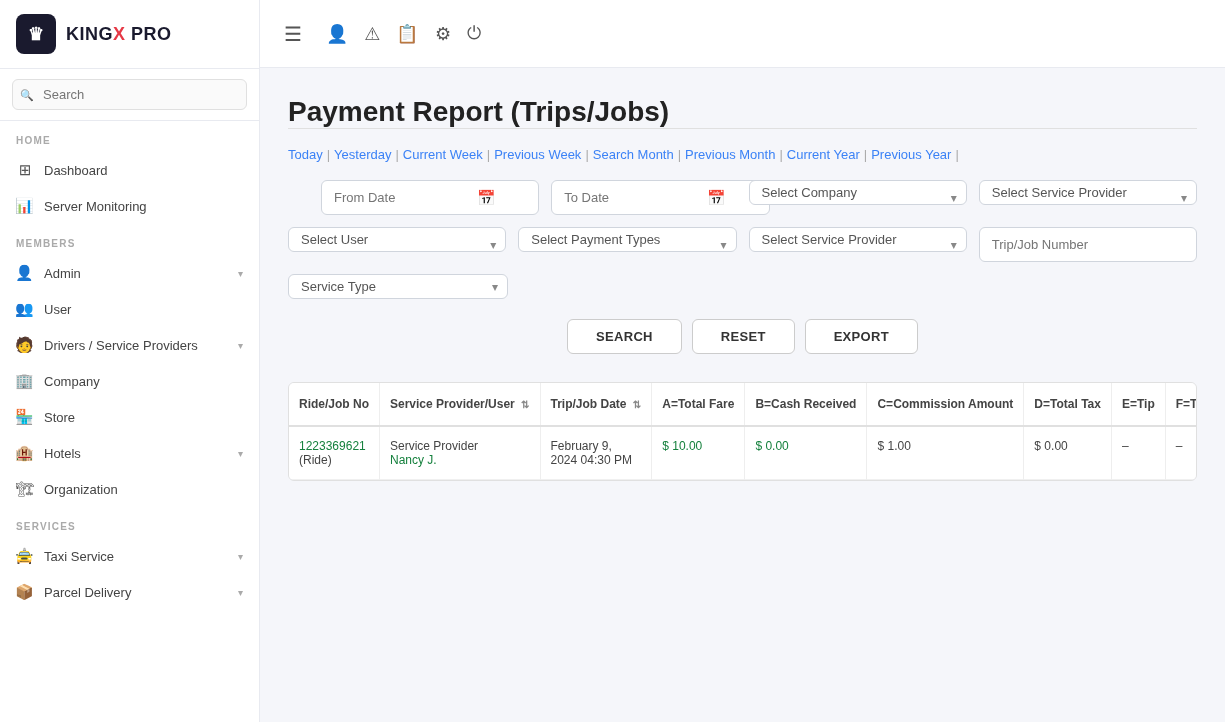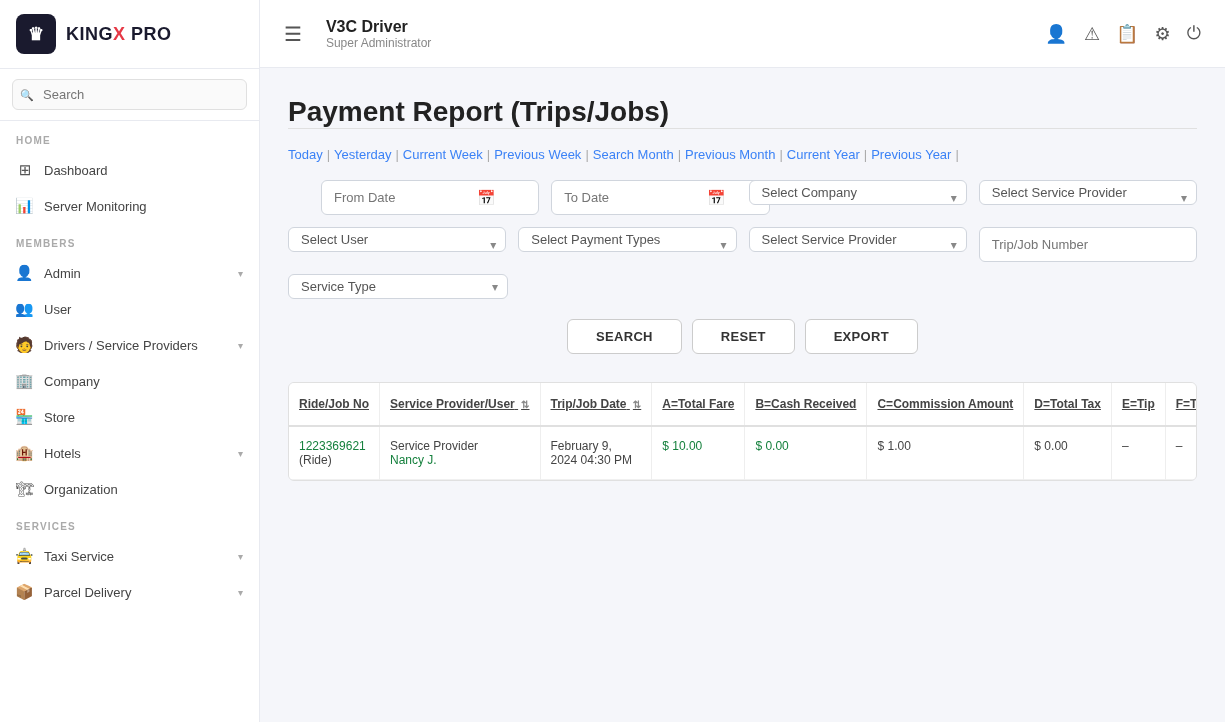--- a/index.html
+++ b/index.html
@@ -53,21 +53,21 @@
     .text-input input { width: 100%; padding: 9px 12px; border: 1px solid #d0d5dd; border-radius: 6px; font-size: 13px; color: #555; background: #fff; outline: none; }
 
     
     .action-row { display: flex; gap: 10px; margin-top: 20px; margin-bottom: 28px; justify-content: center; }
     .btn { padding: 9px 28px; border-radius: 6px; border: 1px solid #ccc; background: #fff; font-size: 13px; font-weight: 600; cursor: pointer; letter-spacing: 0.3px; color: #333; }
 
     
     .table-wrap { overflow-x: auto; border: 1px solid #e0e0e0; border-radius: 6px; background: #fff; }
     table { width: 100%; border-collapse: collapse; font-size: 12px; }
     thead tr { background: #fff; border-bottom: 2px solid #e0e0e0; }
-    thead th { padding: 14px 10px; text-align: left; color: #444; font-weight: 600; font-size: 12px; white-space: nowrap; border-right: 1px solid #eee; text-decoration: underline; }
+    thead th { padding: 14px 10px; text-align: left; color: #444; font-weight: 600; font-size: 12px; white-space: nowrap; border-right: 1px solid #eee; }
     thead th:last-child { border-right: none; }
     tbody tr { border-bottom: 1px solid #f0f0f0; }
     tbody td { padding: 12px 10px; color: #444; font-size: 12px; border-right: 1px solid #eee; vertical-align: top; }
     tbody td:last-child { border-right: none; }
     .link-blue { color: #15803d; text-decoration: none; cursor: pointer; }
     .sort-icon { font-size: 10px; color: #888; margin-left: 3px; }
   </style>
 </head>
 <body>
 
@@ -142,24 +142,20 @@
       <span>Parcel Delivery</span>
       <span class="chevron">▾</span>
     </div>
   </div>
 </nav>
 
 <div class="main">
 
   <div class="topbar">
     <span class="topbar-menu">☰</span>
-    <div class="topbar-title">
-      <h2>V3C Driver</h2>
-      <p>Super Administrator</p>
-    </div>
     <div class="topbar-icons">
       <span title="Profile">👤</span>
       <span title="Alerts">⚠</span>
       <span title="Reports">📋</span>
       <span title="Settings">⚙</span>
       <span title="Logout">⏻</span>
     </div>
   </div>
 
   <div class="content">

